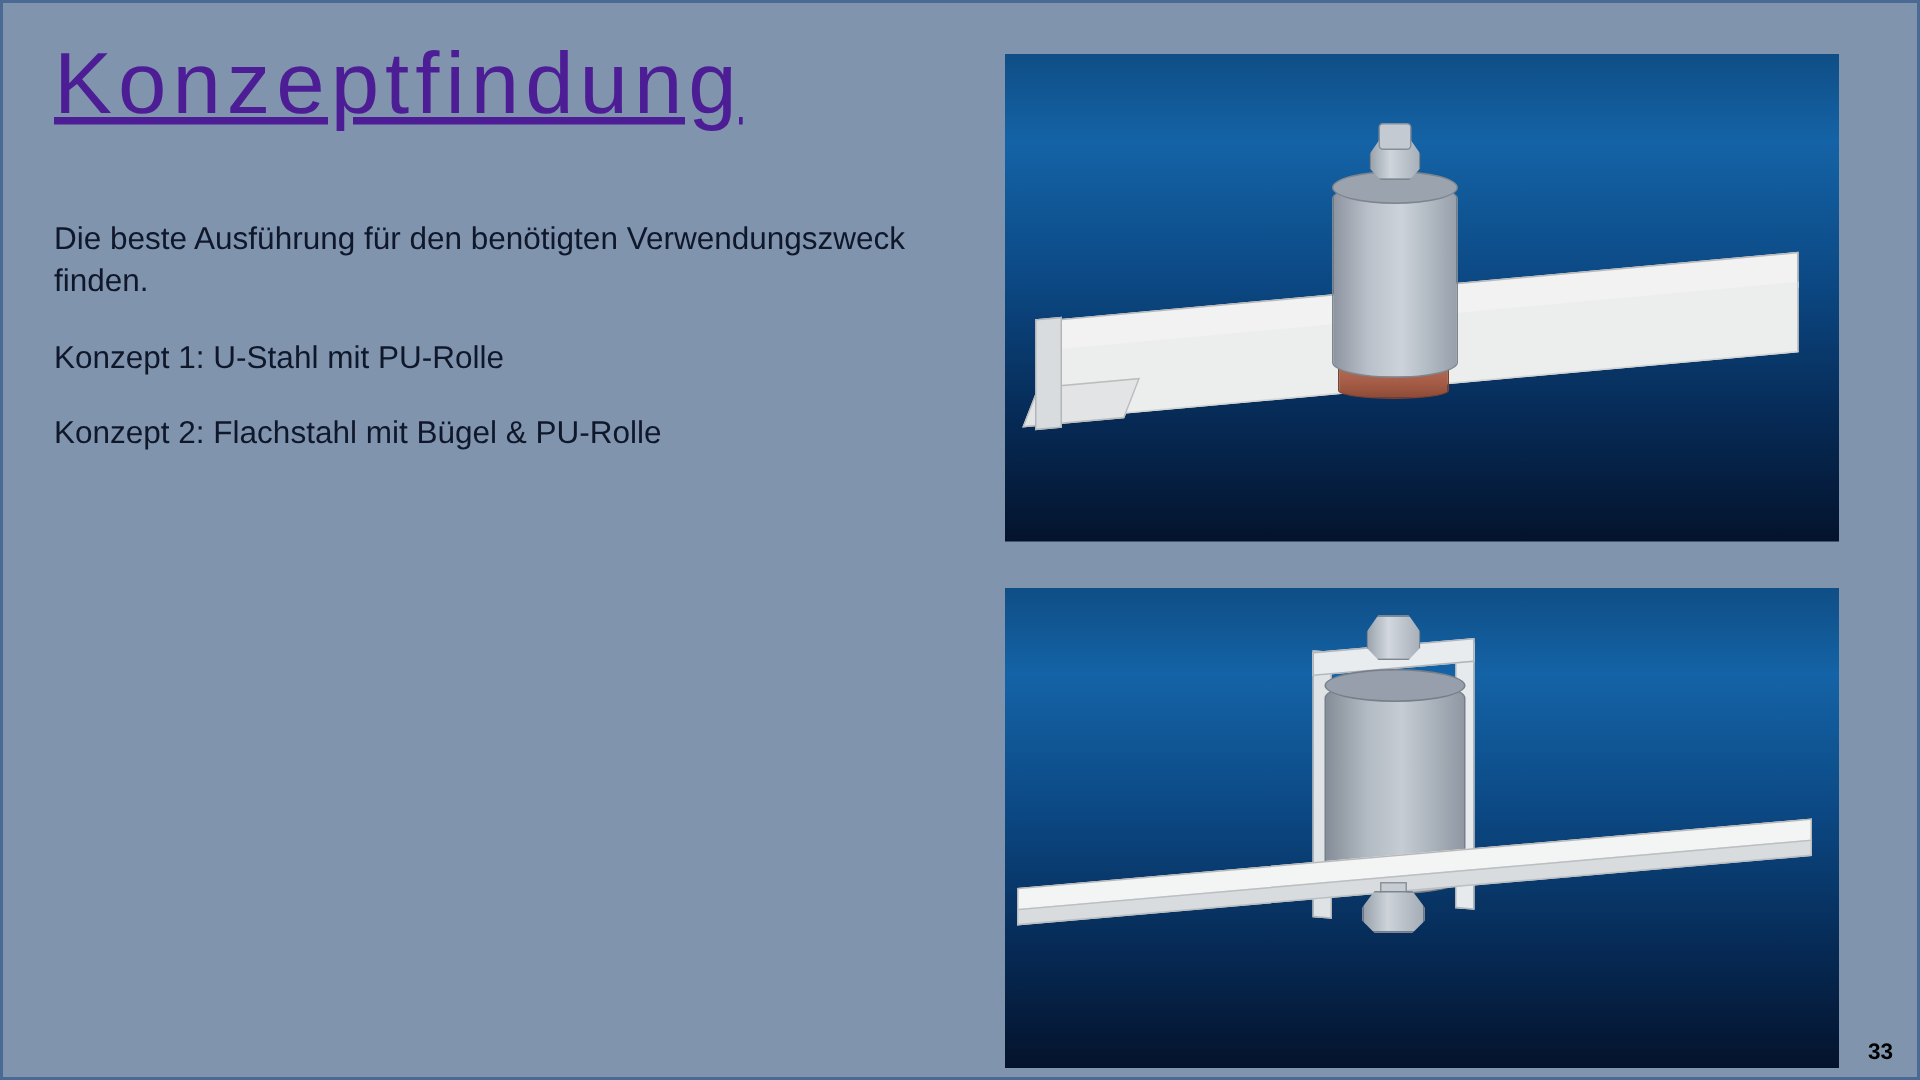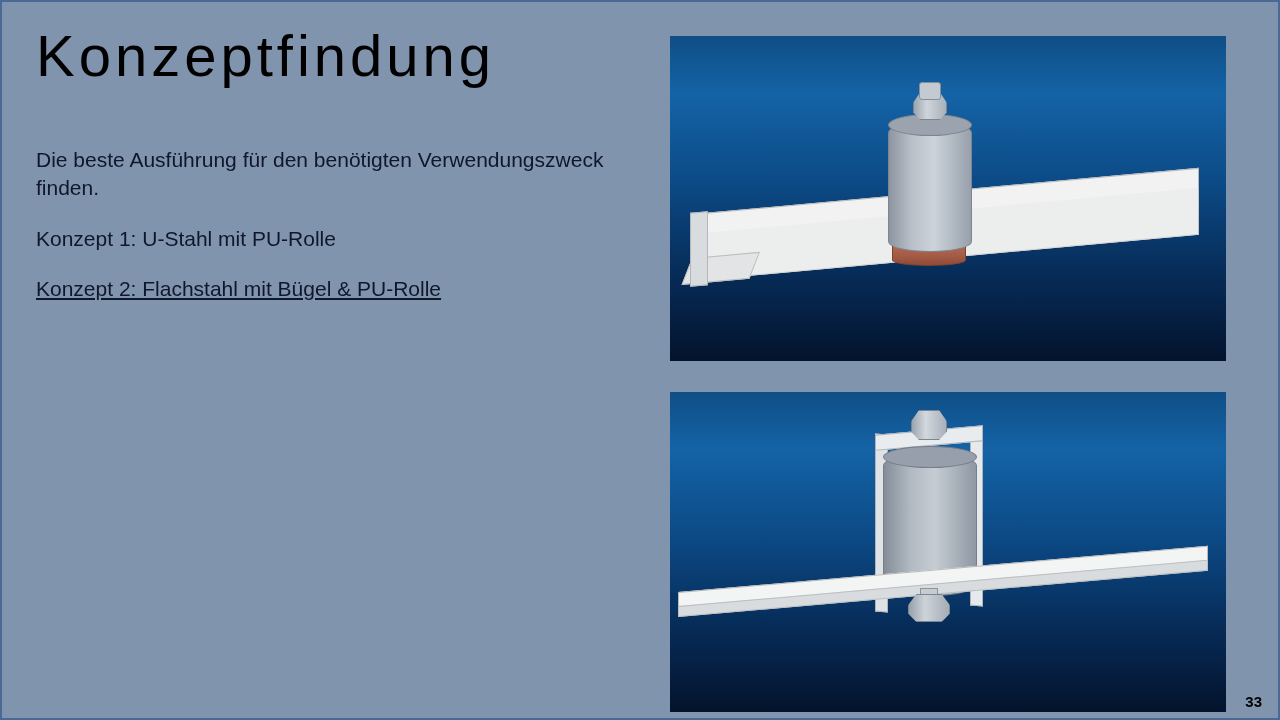--- a/index.html
+++ b/index.html
@@ -17,37 +17,38 @@
     overflow: hidden;
     font-family: "Liberation Sans", sans-serif;
   }
   .title {
     position: absolute;
     left: 34px;
     top: 22px;
     font-size: 58px;
     font-weight: 400;
     letter-spacing: 4px;
-    color: #000000;
+    color: #4c1d95;
     line-height: 1.1;
     white-space: nowrap;
+    text-decoration: underline;
   }
   .body-text {
     position: absolute;
     left: 34px;
     top: 144px;
     width: 600px;
     color: #0f172a;
     font-size: 21px;
     line-height: 1.35;
   }
   .para {
     margin: 0 0 22px 0;
   }
-  .para:last-child { margin-bottom: 16px; text-decoration: underline; }
+  .para:last-child { margin-bottom: 16px; }
 
   .fig {
     position: absolute;
     background: linear-gradient(180deg, #0f4e86 0%, #1463a6 18%, #0c4a86 45%, #062a55 75%, #04132c 100%);
     overflow: hidden;
   }
   .fig-1 { left: 668px; top: 34px;  width: 556px; height: 325px; }
   .fig-2 { left: 668px; top: 390px; width: 556px; height: 320px; }
 
   

